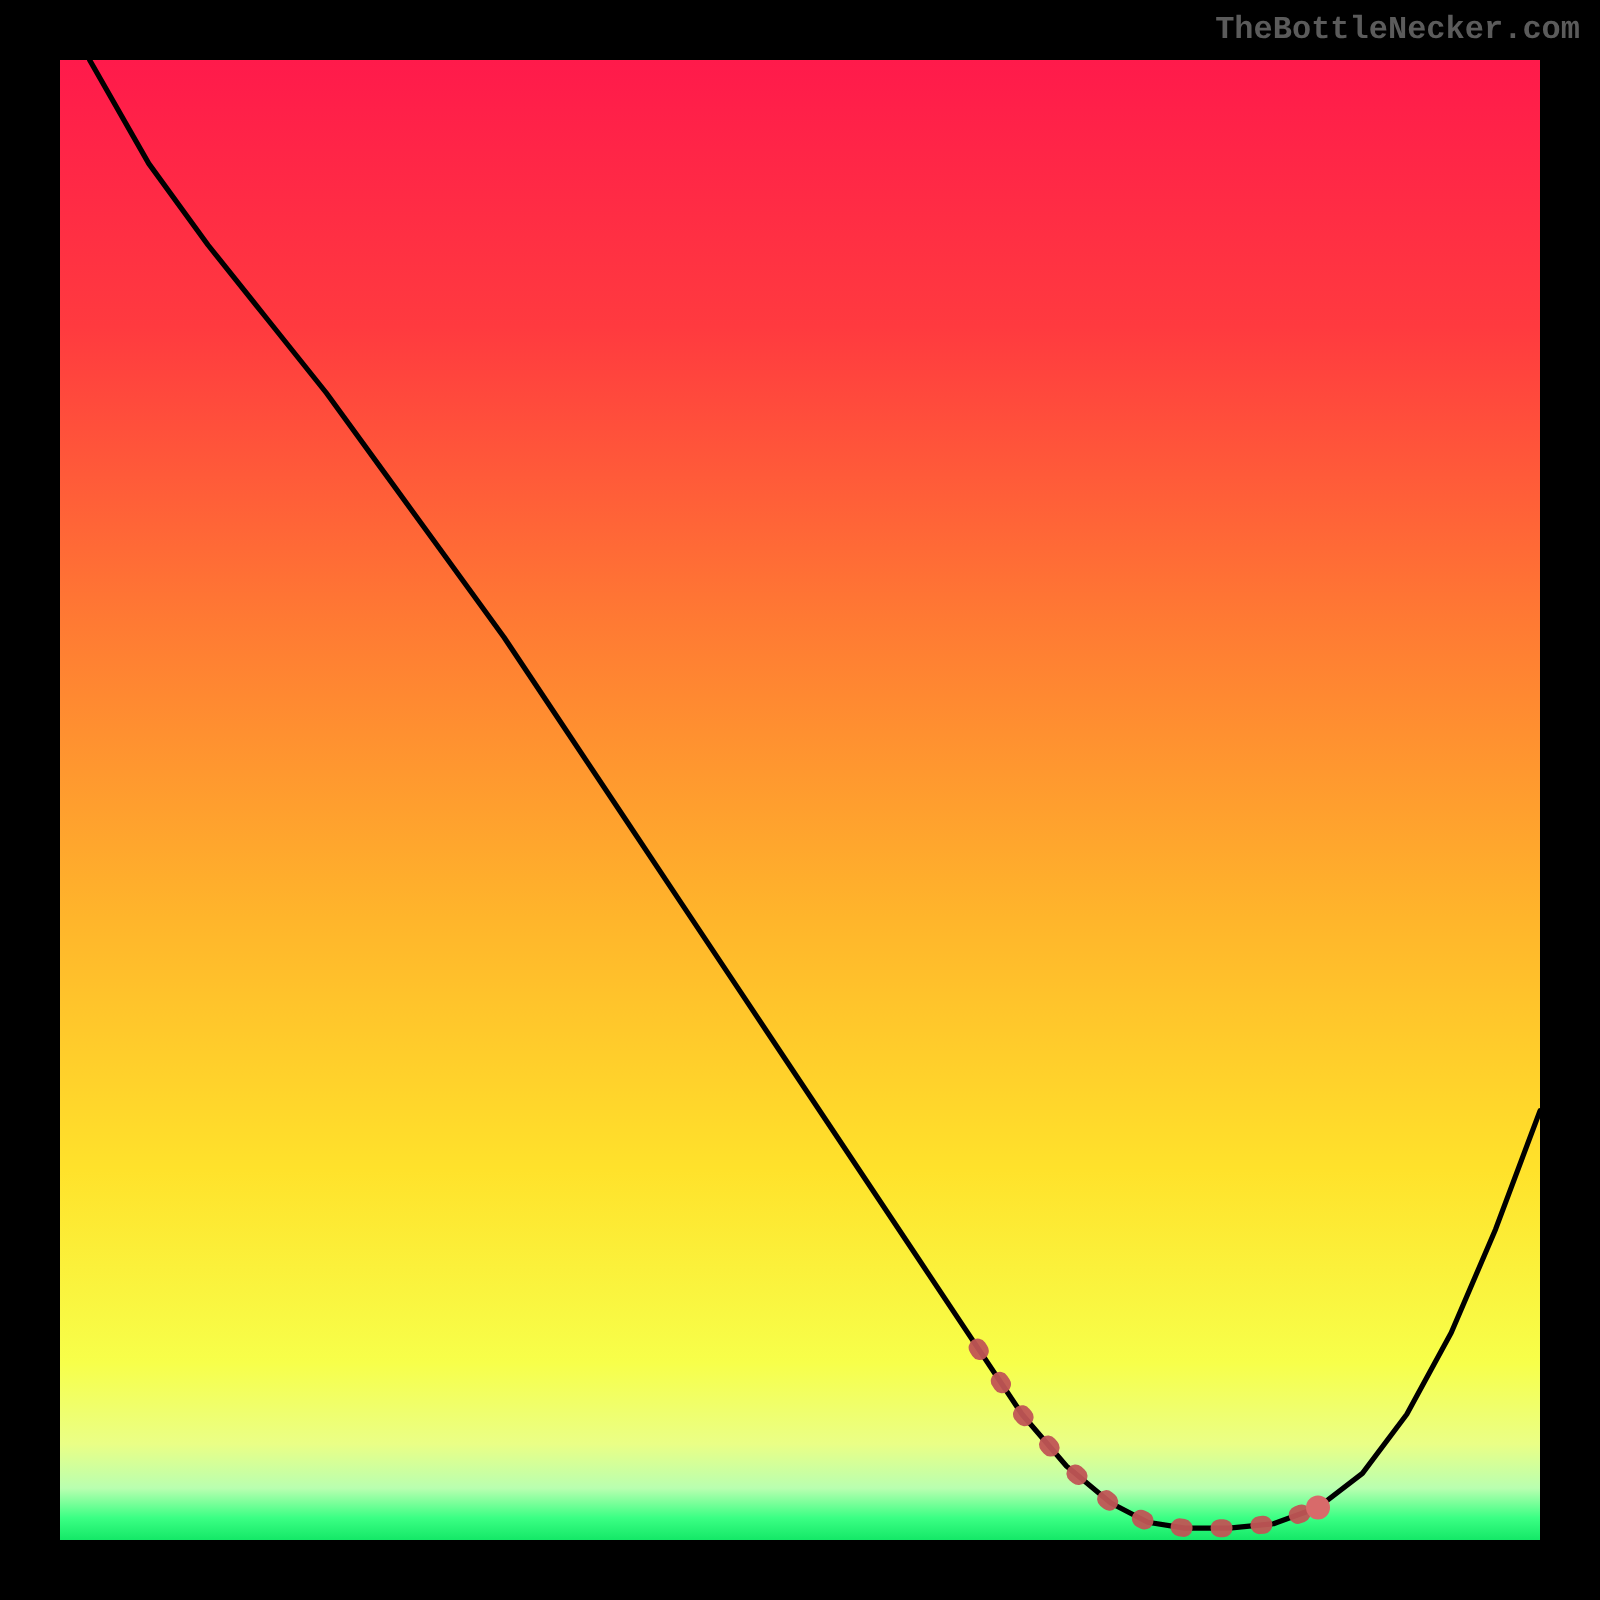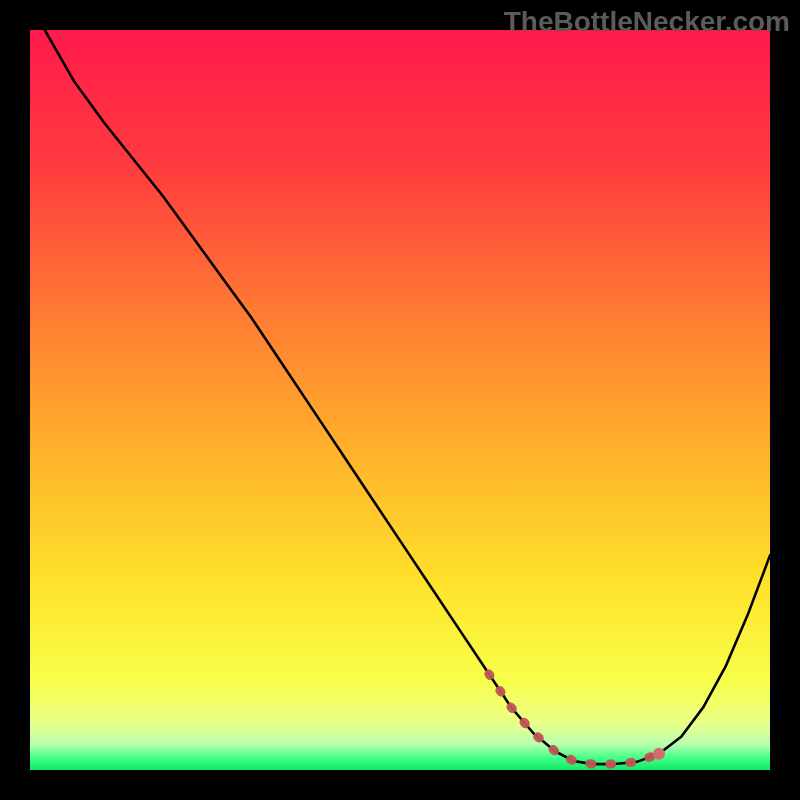--- a/index.html
+++ b/index.html
@@ -1,22 +1,22 @@
 <!DOCTYPE html>
 <html><head>
 <meta charset="utf-8">
 <style>
   * { margin: 0; padding: 0; box-sizing: border-box; }
   html, body { width: 800px; height: 800px; background: #000; overflow: hidden; }
   .frame { position: relative; width: 800px; height: 800px; background: #000; }
   .watermark {
     position: absolute;
     top: 6px; right: 10px;
-    font-family: Liberation Sans, sans-serif;
-    font-size: 28px;
+    font-family: Liberation Mono, monospace;
+    font-size: 16px;
     font-weight: bold;
     color: #5b5b5b;
     z-index: 5;
   }
   .plot {
     position: absolute;
     left: 30px; top: 30px;
     width: 740px; height: 740px;
   }
   .plot svg { width: 100%; height: 100%; display: block; }

